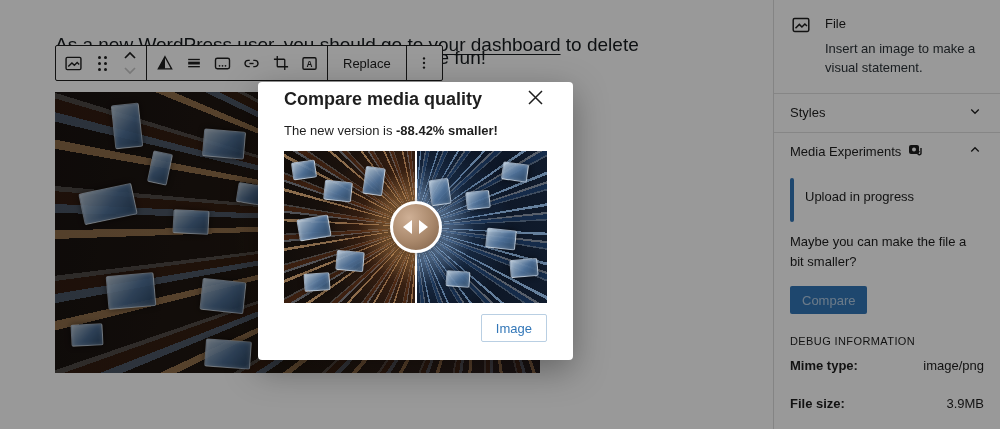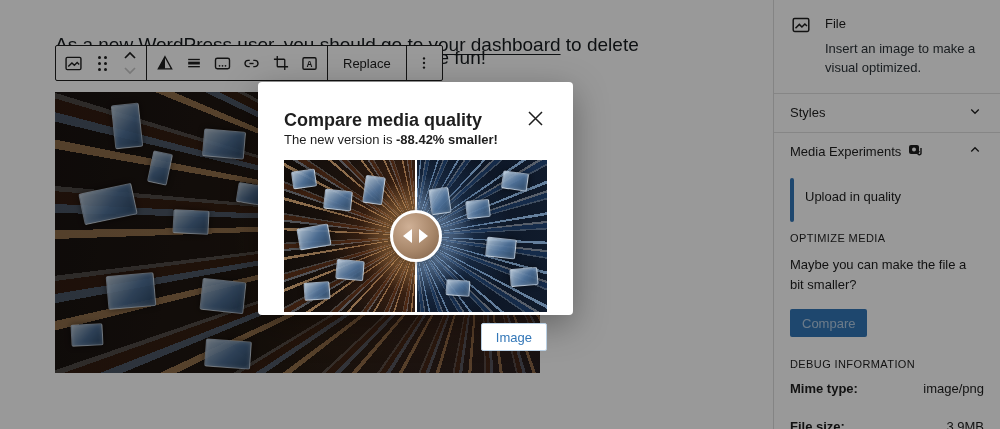--- a/index.html
+++ b/index.html
@@ -60,27 +60,27 @@
   .sec-heading{font-size:11px;font-weight:500;letter-spacing:.4px;text-transform:uppercase;margin:0 0 11px;}
   .opt-desc{font-size:13px;line-height:1.6;margin:0 0 13px;width:190px;}
   .optimize-btn{height:28px;padding:0 12px;background:#3377b8;color:rgba(255,255,255,.62);
                 font-size:13px;font-family:inherit;border:none;border-radius:2px;}
   .debug{margin-top:21px;}
   .debug-row{display:flex;justify-content:space-between;font-size:13px;margin-bottom:23px;}
   .debug-row .lbl{font-weight:700;}
 
   
   .overlay{position:absolute;inset:0;background:rgba(0,0,0,.40);z-index:50;}
-  .modal{position:absolute;left:258px;top:82px;width:315px;height:233px;background:#fff;border-radius:4px;
-         box-shadow:0 10px 34px rgba(0,0,0,.35);z-index:100;padding:26px 26px 0;box-sizing:border-box;}
+  .modal{position:absolute;left:258px;top:82px;width:315px;height:278px;background:#fff;border-radius:4px;
+         box-shadow:0 10px 34px rgba(0,0,0,.35);z-index:100;padding:5px 26px 0;box-sizing:border-box;}
   .modal-header{display:flex;justify-content:space-between;align-items:center;}
   .modal-title{font-size:18px;font-weight:700;}
   .close-btn{background:none;border:none;padding:0;width:24px;height:24px;display:flex;align-items:center;justify-content:center;cursor:pointer;}
   .versions{display:flex;justify-content:center;gap:34px;margin-top:13px;font-size:13px;}
-  .savings{font-size:13px;}
+  .savings{margin-top:12px;font-size:13px;}
   .savings b{font-weight:700;}
   .comparison{position:relative;width:263px;height:152px;margin:13px auto 0;background:#000;}
   .cmp-half{position:absolute;top:0;height:100%;width:50%;overflow:hidden;}
   .cmp-left{left:0;} .cmp-right{right:0;}
   .cmp-divider{position:absolute;left:50%;top:0;width:2px;margin-left:-1px;height:100%;background:#fff;z-index:2;}
   .cmp-handle{position:absolute;left:50%;top:50%;transform:translate(-50%,-50%);width:46px;height:46px;border-radius:50%;
               border:3px solid #fff;background:radial-gradient(circle at 35% 30%,#cfb096,#a8876a 55%,#7d5f46);
               z-index:3;display:flex;align-items:center;justify-content:center;gap:7px;box-shadow:0 1px 8px rgba(0,0,0,.4);cursor:ew-resize;}
   .tri{width:0;height:0;border-top:7px solid transparent;border-bottom:7px solid transparent;}
   .tri-l{border-right:9px solid #fff;}
@@ -226,21 +226,21 @@
 
     <div class="block-card">
       <span class="bc-icon">
         <svg width="22" height="22" viewBox="0 0 24 24" fill="none">
             <rect x="3.5" y="5" width="17" height="14" rx="1.5" stroke="#1e1e1e" stroke-width="1.6"></rect>
             <path d="M6 15.5l4.2-4.2 2.8 2.8 3.2-3.2 2.3 2.3" stroke="#1e1e1e" stroke-width="1.6" fill="none"></path>
           </svg>
       </span>
       <div>
         <div class="bc-title">File</div>
-        <div class="bc-desc">Insert an image to make a visual optimized.</div>
+        <div class="bc-desc">Insert an image to make a visual statement.</div>
       </div>
     </div>
 
     <button class="panel-row">
       <span>Styles</span>
       <span class="spacer"></span>
       <span><svg width="18" height="18" viewBox="0 0 24 24">
             <polyline points="7,10 12,15 17,10" fill="none" stroke="#1e1e1e" stroke-width="1.7"></polyline>
           </svg></span>
     </button>
@@ -256,24 +256,23 @@
       </span>
       <span class="spacer"></span>
       <span><svg width="18" height="18" viewBox="0 0 24 24">
             <polyline points="7,14 12,9 17,14" fill="none" stroke="#1e1e1e" stroke-width="1.7"></polyline>
           </svg></span>
     </button>
 
     <div class="panel-body">
       <div class="upload-status">
         <span class="upload-bar"></span>
-        <span class="upload-text">Upload in quality</span>
-      </div>
-
-      <div class="sec-heading">Optimize media</div>
+        <span class="upload-text">Upload in progress</span>
+      </div>
+
       <p class="opt-desc">Maybe you can make the file a bit smaller?</p>
       <button class="optimize-btn">Compare</button>
 
       <div class="debug">
         <div class="sec-heading">Debug information</div>
         <div class="debug-row">
           <span class="lbl">Mime type:</span>
           <span>image/png</span>
         </div>
         <div class="debug-row">

